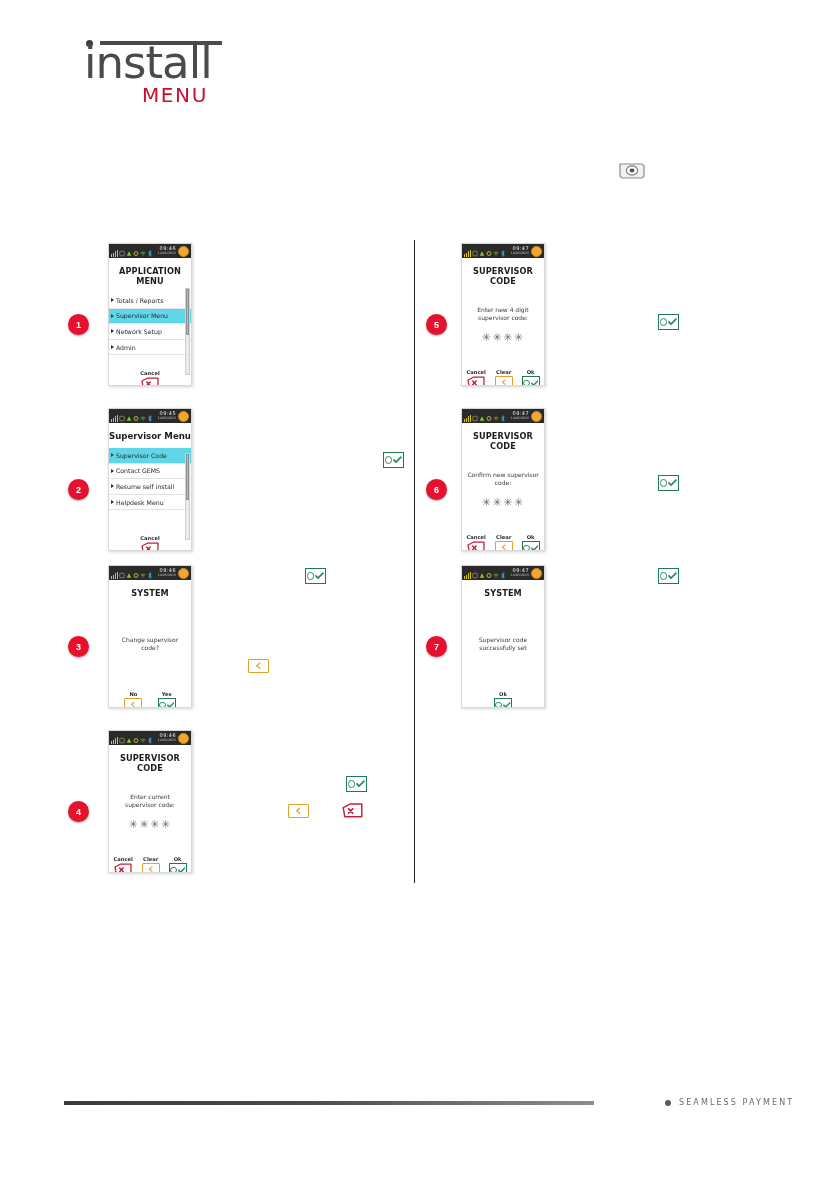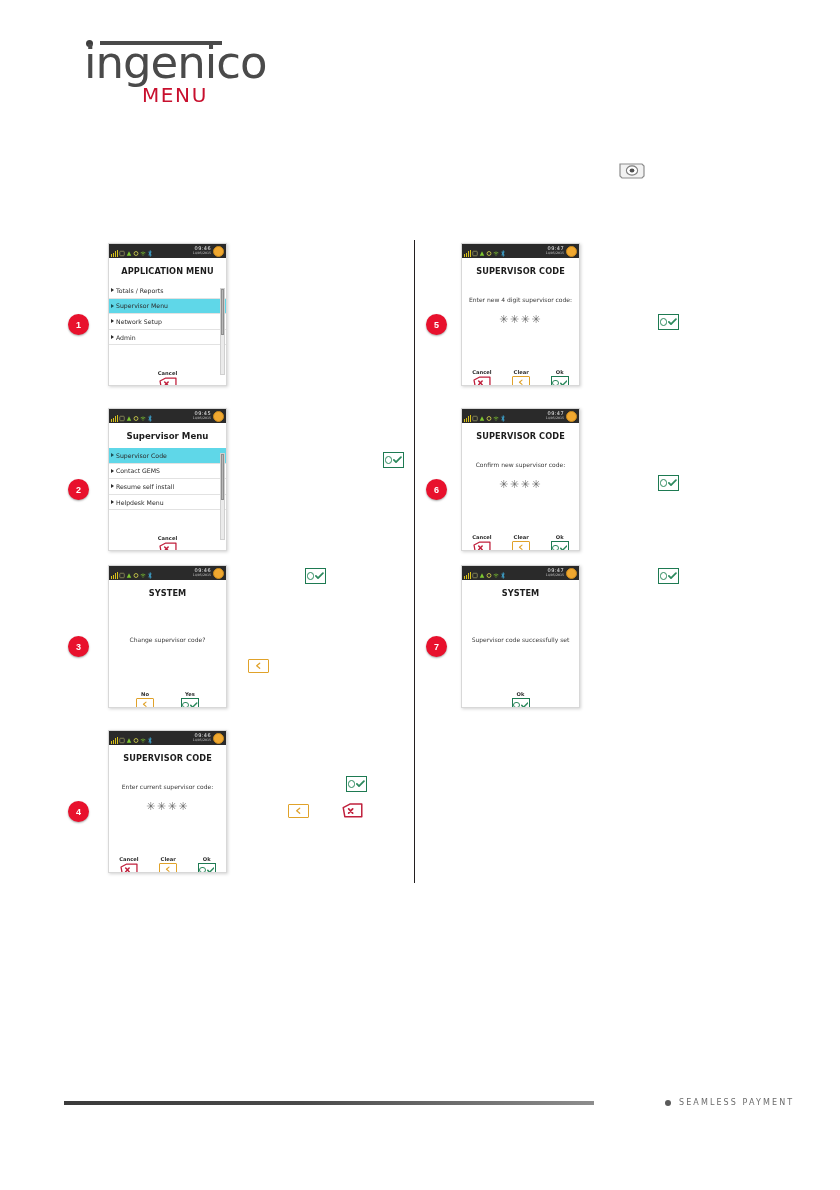--- a/index.html
+++ b/index.html
@@ -26,21 +26,21 @@
   .v-divider{position:absolute;left:414px;top:240px;width:1px;height:643px;background:#231f20;}
 
   
   .step{position:absolute;width:21px;height:21px;border-radius:50%;
     background:#e8112d;color:#fff;font-size:9px;font-weight:bold;
     display:flex;align-items:center;justify-content:center;
     box-shadow:0 1px 2px rgba(0,0,0,.35);
     font-family:"Liberation Sans", sans-serif;}
 
   
-  .device{position:absolute;width:119px;height:143px;background:#ffffff;
+  .device{position:absolute;width:84px;height:143px;background:#ffffff;
     border:1px solid #d8d8d8;box-shadow:1px 1px 3px rgba(0,0,0,.18);
     box-sizing:border-box;overflow:hidden;}
   .statusbar{position:relative;height:14px;background:#2a2a2a;
     display:flex;align-items:center;justify-content:space-between;padding:0 2px;}
   .sb-left{display:flex;align-items:flex-end;gap:1px;height:11px;}
   .bars{display:flex;align-items:flex-end;gap:.6px;height:8px;}
   .bars i{display:block;width:1.4px;background:#d8c21a;}
   .bars i:nth-child(1){height:2.5px}
   .bars i:nth-child(2){height:4px}
   .bars i:nth-child(3){height:5.5px}
@@ -103,21 +103,21 @@
     color:#6b6b6b;font-family:"DejaVu Sans", sans-serif;}
 </style>
 </head>
 <body>
 
 <div class="page">
 
   <div class="logo">
     <div class="logo-dot"></div>
     <div class="logo-bar"></div>
-    <div class="logo-word">ingenico</div>
+    <div class="logo-word">install</div>
     <div class="logo-group">MENU</div>
   </div>
 
   <div class="callout" style="left:618px;top:162px;">
     <svg width="28" height="18" viewBox="0 0 28 18">
       <path d="M2 2 H24 L26 4 V14 L24 16 H4 L2 14 Z" fill="#f2f2f2" stroke="#8c8c8c" stroke-width="1.2"></path>
       <ellipse cx="14" cy="8.5" rx="5.6" ry="4.6" fill="#ffffff" stroke="#7d7d7d" stroke-width="1.1"></ellipse>
       <ellipse cx="14" cy="8.5" rx="2.4" ry="2.1" fill="#4f4f4f"></ellipse>
     </svg>
   </div>

